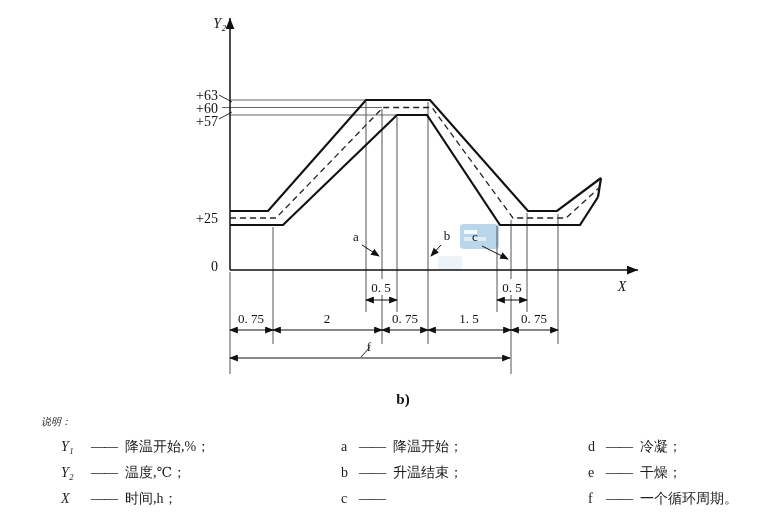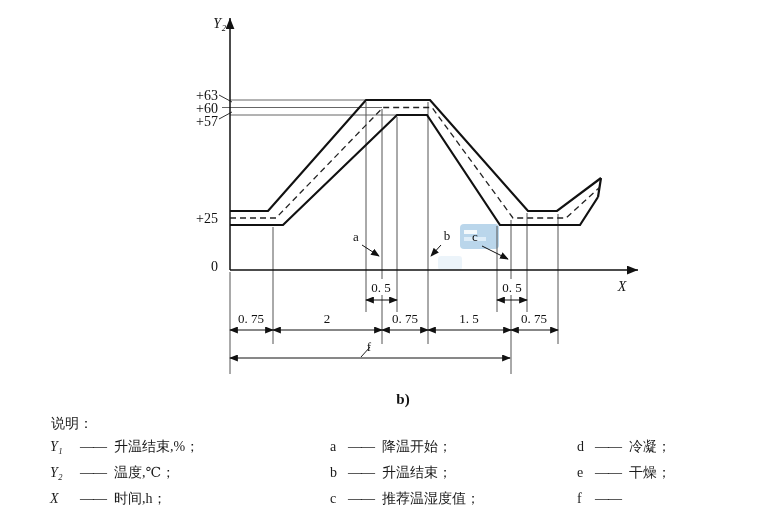--- a/index.html
+++ b/index.html
@@ -6,23 +6,23 @@
   #stage{position:relative;width:768px;height:517px;background:#ffffff;overflow:hidden;
          font-family:"Liberation Serif","DejaVu Serif",serif;color:#1a1a1a;}
   svg{position:absolute;left:0;top:0;}
   svg text{font-family:"Liberation Serif","DejaVu Serif",serif;fill:#111;}
   .tick{font-size:14px;}
   .dim{font-size:13px;}
   .mark{font-size:13px;}
   .cap{font-size:15px;font-weight:bold;}
   .axlab{font-size:14px;font-style:italic;}
   .legend{position:absolute;font-size:14px;line-height:18px;}
-  .legend-title{position:absolute;left:51px;top:415px;font-size:14px;}
+  .legend-title{position:absolute;left:41px;top:415px;font-size:10px;font-style:italic;}
   .lcol{position:absolute;top:438px;}
-  .lrow{display:flex;align-items:flex-end;margin-bottom:8px;white-space:nowrap;}
+  .lrow{display:flex;align-items:flex-end;margin-bottom:8px;white-space:nowrap;margin-left:11px;}
   .sym{display:inline-block;min-width:30px;}
   .sym.narrow{min-width:18px;}
   .ital{font-style:italic;}
   .dash{margin-right:8px;letter-spacing:-1px;}
 </style>
 </head>
 <body>
 
 <div id="stage">
 
@@ -112,21 +112,21 @@
 
     <text class="cap" x="403" y="404" text-anchor="middle">b)</text>
   </svg>
 
   <div class="legend-title">说明：</div>
 
   <div class="legend lcol" style="left:50px;">
     <div class="lrow">
       <span class="sym ital">Y₁</span>
       <span class="dash">——</span>
-      <span>升温结束,%；</span>
+      <span>降温开始,%；</span>
     </div>
     <div class="lrow">
       <span class="sym ital">Y₂</span>
       <span class="dash">——</span>
       <span>温度,℃；</span>
     </div>
     <div class="lrow">
       <span class="sym ital">X</span>
       <span class="dash">——</span>
       <span>时间,h；</span>
@@ -140,34 +140,34 @@
       <span>降温开始；</span>
     </div>
     <div class="lrow">
       <span class="sym narrow">b</span>
       <span class="dash">——</span>
       <span>升温结束；</span>
     </div>
     <div class="lrow">
       <span class="sym narrow">c</span>
       <span class="dash">——</span>
-      <span>推荐温湿度值；</span>
     </div>
   </div>
 
   <div class="legend lcol" style="left:577px;">
     <div class="lrow">
       <span class="sym narrow">d</span>
       <span class="dash">——</span>
       <span>冷凝；</span>
     </div>
     <div class="lrow">
       <span class="sym narrow">e</span>
       <span class="dash">——</span>
       <span>干燥；</span>
     </div>
     <div class="lrow">
       <span class="sym narrow">f</span>
       <span class="dash">——</span>
+      <span>一个循环周期。</span>
     </div>
   </div>
 
 </div>
 
 </body></html>

